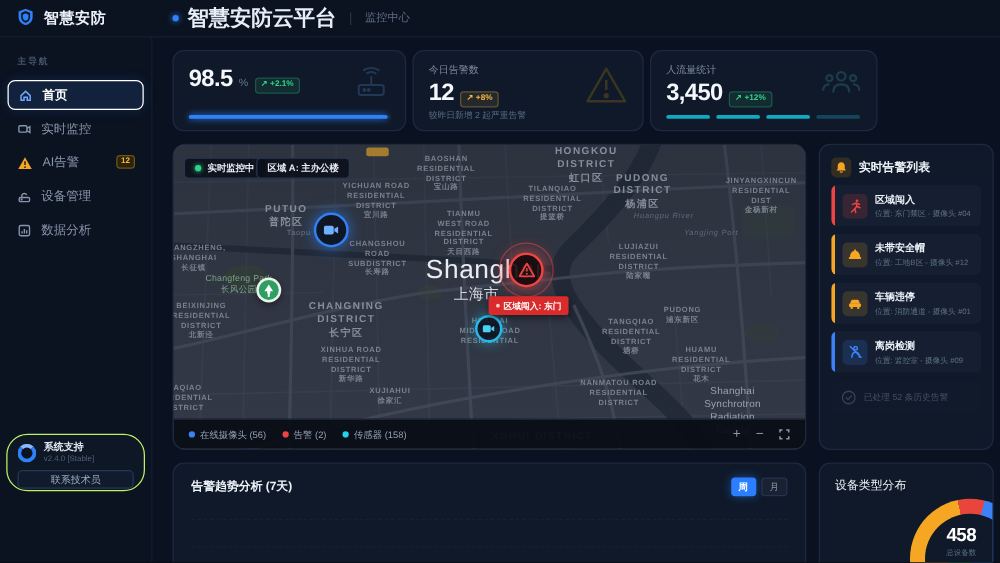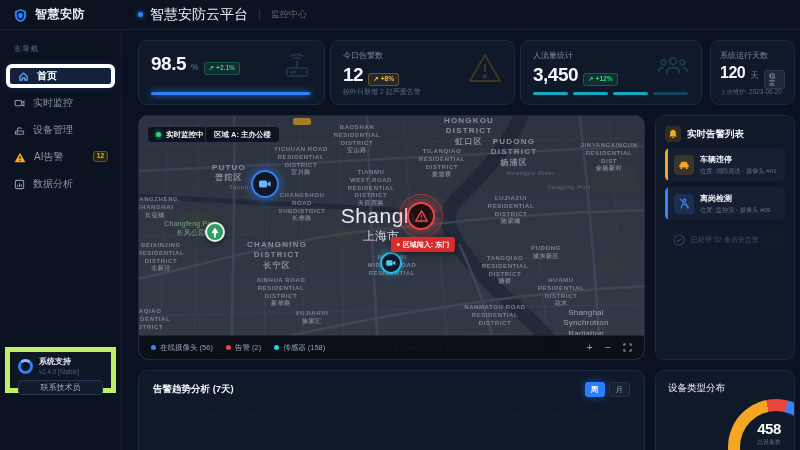--- a/index.html
+++ b/index.html
@@ -1,45 +1,45 @@
 <!DOCTYPE html>
 <html><head>
 <meta charset="utf-8">
 <style>
   *{margin:0;padding:0;box-sizing:border-box}
   body{background:#05080f;font-family:"Liberation Sans",sans-serif;-webkit-font-smoothing:antialiased}
   .frame{position:relative;width:800px;height:450px;background:#0a1120;overflow:hidden}
 
   
   .topbar{position:absolute;top:0;left:0;right:0;height:30px;background:#0b1220;border-bottom:1px solid #16202f;display:flex;align-items:center;z-index:40}
-  .brand{width:122px;display:flex;align-items:flex-end;gap:7px;padding-left:13px;flex:0 0 auto}
+  .brand{width:122px;display:flex;align-items:flex-start;gap:7px;padding-left:13px;flex:0 0 auto}
   .brand-name{font-size:12px;font-weight:bold;color:#edf2f9;letter-spacing:.5px}
   .plat{display:flex;align-items:center;gap:7px;margin-left:16px}
   .dot-blue{width:5px;height:5px;border-radius:50%;background:#2f81f7;box-shadow:0 0 5px #2f81f7}
-  .plat-name{font-size:14px;font-weight:normal;color:#e6edf6}
+  .plat-name{font-size:17px;font-weight:bold;color:#e6edf6}
   .crumb-sep{width:1px;height:10px;background:#243246;margin:0 4px}
   .crumb{font-size:9px;color:#5d6d83}
   .top-right{margin-left:auto;display:flex;align-items:center;gap:8px;padding-right:6px}
   .time-pill{display:flex;align-items:center;gap:5px;background:#0e1727;border:1px solid #1e2c42;border-radius:4px;padding:3px 9px;height:20px}
   .time-txt{font-family:"DejaVu Sans Mono",monospace;font-size:10px;font-weight:bold;color:#3f8cff}
   .pill-sep{color:#26364e;font-size:9px}
   .sun{color:#f5a623;font-size:10px;line-height:1}
   .weather-txt{font-size:9.5px;color:#dbe3ee;font-weight:bold}
   .search{display:flex;align-items:center;gap:5px;background:#0c1524;border:1px solid #1c2a3f;border-radius:5px;height:20px;padding:0 8px;width:122px}
   .search input{background:transparent;border:none;outline:none;color:#a9b6c9;font-size:8.5px;width:100%;font-family:inherit}
   .search input::placeholder{color:#4c5c73}
 
   
   .sidebar{position:absolute;top:30px;left:0;width:122px;bottom:0;background:#0b1220;border-right:1px solid #141e2d;z-index:30}
   .nav-label{font-size:7px;color:#46566c;letter-spacing:1.5px;margin:14px 0 10px 14px;font-weight:bold}
   .nav{display:flex;flex-direction:column;gap:3px;padding:0 6px}
   .nav-item{display:flex;align-items:center;gap:8px;height:24px;padding:0 8px;border-radius:6px;color:#8795aa;font-size:10px;position:relative;cursor:pointer}
-  .nav-item.active{background:#12223d;border:4px solid #ffffff;color:#fff;font-weight:bold;box-shadow:0 0 10px rgba(47,129,247,.18)}
+  .nav-item.active{background:#12223d;border:1px solid #ffffff;color:#fff;font-weight:bold;box-shadow:0 0 10px rgba(47,129,247,.18)}
   .nav-badge{position:absolute;right:7px;top:6px;background:#2c2409;border:1px solid #6d551c;color:#f2b53a;font-size:6.5px;font-weight:bold;padding:1px 3px;border-radius:3px;line-height:1}
-  .support{position:absolute;left:5px;right:5px;top:317px;height:46px;background:#0e1726;border:5px solid #bef264;border-radius:0;padding:6px 8px 5px}
+  .support{position:absolute;left:5px;right:5px;top:317px;height:46px;background:#0e1726;border:1px solid #bef264;border-radius:17px;padding:6px 8px 5px}
   .support-row{display:flex;align-items:center;gap:6px}
   .support-ic{width:15px;height:15px;border-radius:50%;background:#0b1322;border:3px solid #2f81f7;border-top-color:#8ab8ff;flex:0 0 auto}
   .support-title{font-size:8px;font-weight:bold;color:#e2e9f3;line-height:1.1}
   .support-ver{font-size:6.3px;color:#4f6078;margin-top:1px}
   .support-btn{margin-top:5px;height:15px;border:1px solid #273650;border-radius:4px;display:flex;align-items:center;justify-content:center;font-size:8px;color:#9fadc2;background:#101b2d;cursor:pointer}
 
   
   .card{position:absolute;background:#0f1929;border:1px solid #1c2940;border-radius:9px;padding:9px 12px}
   #c1{left:138px;top:40px;width:187px;height:65px}
   #c2{left:330px;top:40px;width:185px;height:65px}
@@ -169,39 +169,39 @@
       <div class="nav-item">
         <span style="display:flex;color:#8795aa">
           <svg width="11" height="11" viewBox="0 0 12 12" fill="none" stroke="currentColor" stroke-width="1.2">
               <rect x="1.2" y="2.8" width="7" height="5.6" rx="1"></rect>
               <path d="M8.2 5.2 L10.8 3.6 V8.8 L8.2 7.2"></path>
             </svg>
         </span>
         <span>实时监控</span>
       </div>
       <div class="nav-item">
+        <span style="display:flex">
+          <svg width="12" height="11" viewBox="0 0 12 11">
+              <path d="M6 .8 L11.4 10.2 H.6 Z" fill="#f5a623"></path>
+              <path d="M6 4 V7" stroke="#0b1220" stroke-width="1.1"></path>
+              <circle cx="6" cy="8.6" r=".7" fill="#0b1220"></circle>
+            </svg>
+        </span>
+        <span>AI告警</span>
+        <span class="nav-badge">12</span>
+      </div>
+      <div class="nav-item">
         <span style="display:flex;color:#8795aa">
           <svg width="11" height="11" viewBox="0 0 12 12" fill="none" stroke="currentColor" stroke-width="1.2">
               <rect x="1.5" y="6.5" width="9" height="3.6" rx="1"></rect>
               <path d="M3.8 6.5 V4.2 M3.8 4.2 C3.8 4.2 4.6 3 6 3 C7.4 3 8.2 4.2 8.2 4.2"></path>
               <circle cx="3.6" cy="8.3" r=".4" fill="currentColor"></circle>
             </svg>
         </span>
         <span>设备管理</span>
-      </div>
-      <div class="nav-item">
-        <span style="display:flex">
-          <svg width="12" height="11" viewBox="0 0 12 11">
-              <path d="M6 .8 L11.4 10.2 H.6 Z" fill="#f5a623"></path>
-              <path d="M6 4 V7" stroke="#0b1220" stroke-width="1.1"></path>
-              <circle cx="6" cy="8.6" r=".7" fill="#0b1220"></circle>
-            </svg>
-        </span>
-        <span>AI告警</span>
-        <span class="nav-badge">12</span>
       </div>
       <div class="nav-item">
         <span style="display:flex;color:#8795aa">
           <svg width="11" height="11" viewBox="0 0 12 12" fill="none" stroke="currentColor" stroke-width="1.2">
               <rect x="1.5" y="1.5" width="9" height="9" rx="1.5"></rect>
               <path d="M4 8.5 V6.5 M6 8.5 V4.5 M8 8.5 V5.7"></path>
             </svg>
         </span>
         <span>数据分析</span>
       </div>
@@ -281,29 +281,20 @@
         </svg>
     </span>
     <div class="segs">
       <span class="seg"></span>
         <span class="seg"></span>
         <span class="seg"></span>
         <span class="seg dim"></span>
     </div>
   </div>
 
-  <div class="card" id="c4">
-    <div class="stat-label">系统运行天数</div>
-    <div class="stat-valrow">
-      <span class="stat-val">120</span>
-      <span class="stat-unit">天</span>
-      <span class="badge gray">稳定</span>
-    </div>
-    <div class="stat-sub">上次维护: 2023-06-20</div>
-  </div>
 
   <div class="map-card">
     <svg class="map-svg" width="507" height="245" viewBox="0 0 507 245">
       <rect width="507" height="245" fill="#454c5a"></rect>
       <ellipse cx="58" cy="106" rx="18" ry="10" fill="#47564e"></ellipse>
       <ellipse cx="205" cy="118" rx="10" ry="6" fill="#47564e"></ellipse>
       <rect x="455" y="48" width="42" height="26" rx="4" fill="#47564e" opacity=".7"></rect>
       <ellipse cx="300" cy="238" rx="28" ry="10" fill="#47564e" opacity=".7"></ellipse>
       <ellipse cx="470" cy="150" rx="14" ry="8" fill="#47564e" opacity=".5"></ellipse>
       <g stroke="#4f5868" stroke-width="1.4" opacity=".85">
@@ -488,21 +479,49 @@
     <div class="alerts-head">
       <span class="bell-box">
         <svg width="10" height="10" viewBox="0 0 10 10">
             <path d="M5 .8 C3.2 .8 2.2 2.2 2.2 3.8 V6 L1.2 7.4 H8.8 L7.8 6 V3.8 C7.8 2.2 6.8 .8 5 .8 Z" fill="#f5a623"></path>
             <path d="M4 8.2 C4.2 8.9 5.8 8.9 6 8.2" stroke="#f5a623" stroke-width="1" fill="none"></path>
           </svg>
       </span>
       <span class="alerts-title">实时告警列表</span>
     </div>
 
-
+    <div class="alert-item red">
+      <span class="ai-ic">
+        <svg width="11" height="12" viewBox="0 0 11 12" fill="none" stroke="#ef4444" stroke-width="1.2" stroke-linecap="round">
+            <circle cx="6.6" cy="1.6" r="1.1" fill="#ef4444" stroke="none"></circle>
+            <path d="M3 4.5 L5.8 3.6 L6.6 6 L4.8 8 L5.6 11"></path>
+            <path d="M6.6 6 L9 7.2"></path>
+            <path d="M4.8 8 L2.2 10.6"></path>
+            <path d="M5.8 3.6 L8.6 4.4"></path>
+          </svg>
+      </span>
+      <div>
+        <div class="ai-title">区域闯入</div>
+        <div class="ai-loc">位置: 东门禁区 - 摄像头 #04</div>
+      </div>
+    </div>
+
+    <div class="alert-item yellow">
+      <span class="ai-ic">
+        <svg width="12" height="10" viewBox="0 0 12 10">
+            <path d="M2 6.5 C2 3.5 3.8 1.5 6 1.5 C8.2 1.5 10 3.5 10 6.5 Z" fill="#f5a623"></path>
+            <rect x="1" y="6.5" width="10" height="1.6" rx=".8" fill="#f5a623"></rect>
+            <rect x="5.3" y=".6" width="1.4" height="1.6" fill="#f5a623"></rect>
+          </svg>
+      </span>
+      <div>
+        <div class="ai-title">未带安全帽</div>
+        <div class="ai-loc">位置: 工地B区 - 摄像头 #12</div>
+      </div>
+    </div>
 
     <div class="alert-item yellow">
       <span class="ai-ic">
         <svg width="12" height="10" viewBox="0 0 12 10">
             <path d="M2 5 L3 2.4 C3.2 1.9 3.6 1.7 4.1 1.7 H7.9 C8.4 1.7 8.8 1.9 9 2.4 L10 5 H2 Z" fill="#f5a623"></path>
             <rect x="1.2" y="4.8" width="9.6" height="2.8" rx="1" fill="#f5a623"></rect>
             <circle cx="3.4" cy="8.2" r="1" fill="#f5a623"></circle>
             <circle cx="8.6" cy="8.2" r="1" fill="#f5a623"></circle>
           </svg>
       </span>

